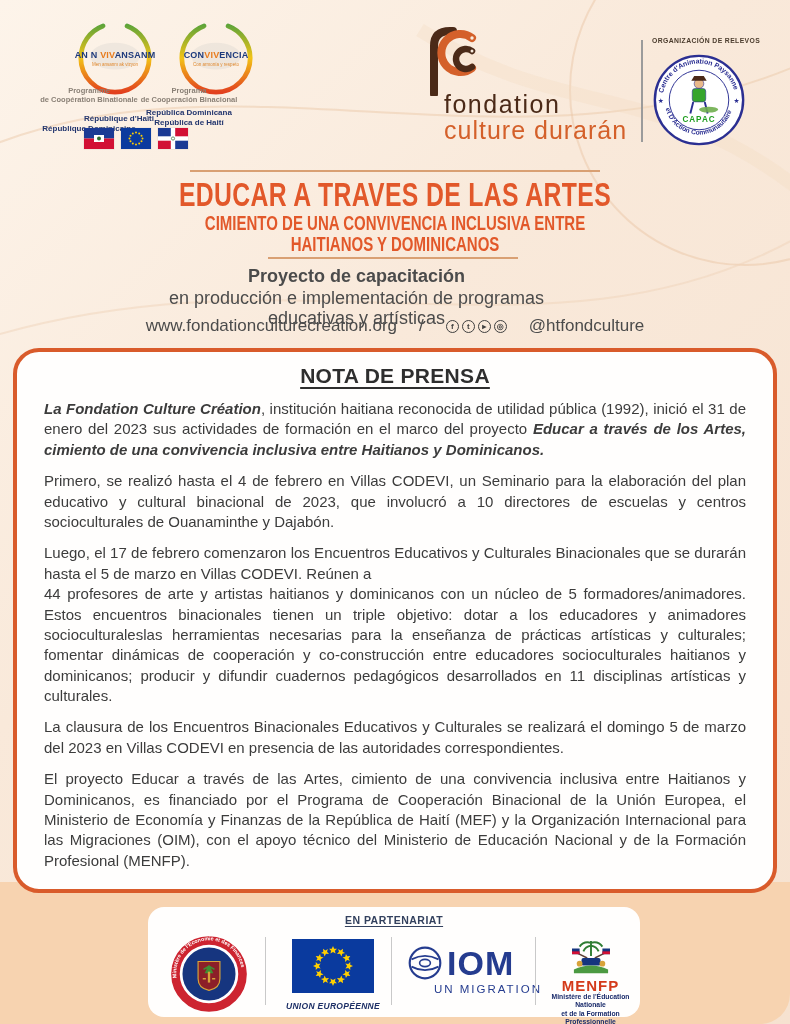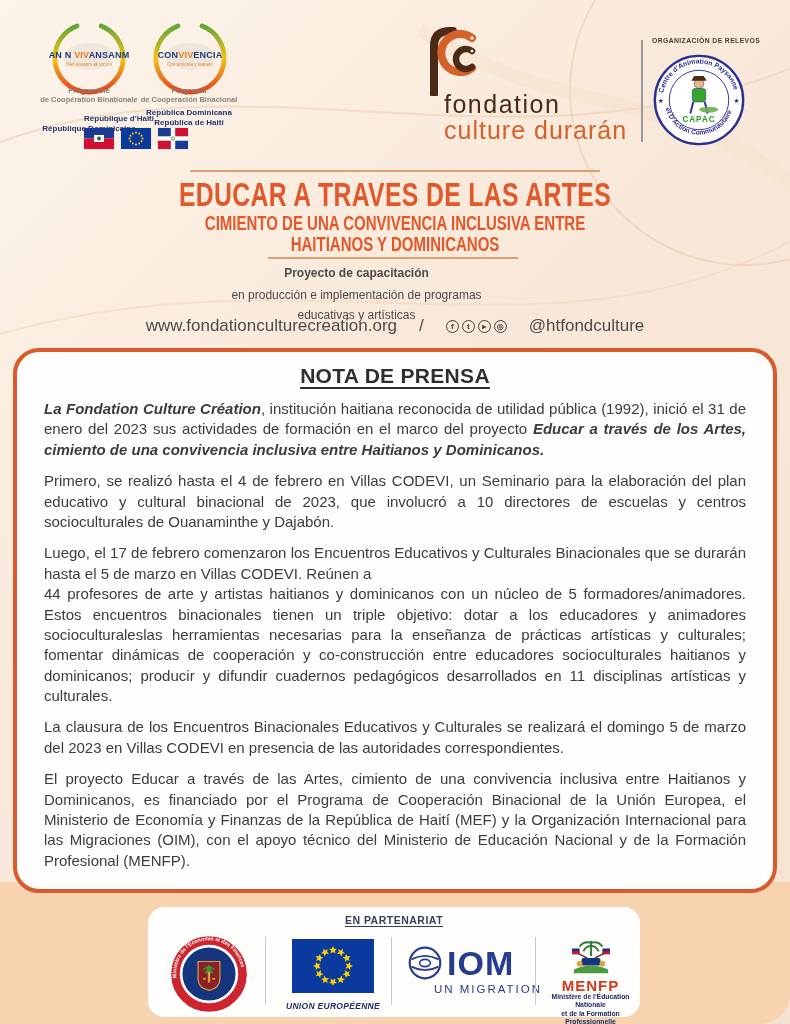--- a/index.html
+++ b/index.html
@@ -9,21 +9,21 @@
     position:relative; width:790px; height:1024px; overflow:hidden;
     background:linear-gradient(135deg,#fdf4ea 0%, #f9e9da 40%, #f6e2d0 100%);
   }
   
   .deco-svg{ position:absolute; inset:0; pointer-events:none; }
   .deep-band{
     position:absolute; left:0; top:882px; width:790px; height:142px;
     background:#f7d3b0; border-radius:0 0 30px 0;
   }
   
-  .org-logo{ position:absolute; width:96px; height:82px; text-align:center; }
+  .org-logo{ position:absolute; width:96px; height:82px; text-align:center;margin-left:26px; }
   .org-logo .ring{ position:absolute; left:10px; top:0; width:76px; height:76px; }
   .org-title{ position:absolute; left:0; right:0; top:30px; font-size:9px; font-weight:bold; color:#1e3a7c; letter-spacing:.2px; }
   .org-title .hl{ color:#e87c1e; }
   .org-tagline{ position:absolute; left:0; right:0; top:42px; font-size:4.5px; color:#e08a30; }
   .prog-text{ position:absolute; width:130px; text-align:center; line-height:1.25; }
   .prog-text .g{ font-size:7.5px; color:#8a8076; font-weight:bold;text-align:center; }
   .prog-text .n{ font-size:8px; color:#23366e; font-weight:bold; }
   .flags{ position:absolute; left:84px; top:128px; display:flex; gap:7px; }
   .flag{ width:30px; height:21px; box-shadow:0 0 0 .5px rgba(0,0,0,.08); }
   .fcc-text{ position:absolute; line-height:1.02; }
@@ -31,21 +31,21 @@
   .fcc-text .l2{ font-size:25px; color:#d4602a; letter-spacing:1px; }
   .vdiv{ position:absolute; left:641px; top:40px; width:1.5px; height:102px; background:#9b9b9b; }
   .capac-label{ position:absolute; left:652px; top:37px; width:110px; font-size:6.8px; font-weight:bold; color:#4a3b2c; letter-spacing:.4px; }
   
   .hline{ position:absolute; height:1.6px; background:#d9a073; }
   .t-line{ position:absolute; left:0; width:790px; text-align:center; font-weight:bold; color:#e2582a; transform:scaleX(.75); }
   .t1{ top:176px; font-size:33px; letter-spacing:.5px; }
   .t2{ top:212px; font-size:20px; }
   .t3{ top:233px; font-size:20px; }
   
-  .s-line{ position:absolute; left:0; width:713px; text-align:center; color:#4b4b4b; font-size:12px; }
+  .s-line{ position:absolute; left:0; width:713px; text-align:center; color:#4b4b4b; font-size:18px; }
   .s-bold{ font-weight:bold; }
   .web-row{ position:absolute; left:0; width:790px; top:316px; display:flex; justify-content:center; align-items:center; gap:22px; color:#4b4b4b; font-size:17px; }
   .soc{ display:flex; gap:3px; align-items:center; }
   .soc .ic{ width:13px; height:13px; border:1.2px solid #3f3f3f; border-radius:50%; font-size:8px; line-height:11px; text-align:center; color:#3f3f3f; font-weight:bold; }
   
   .press-box{
     position:absolute; left:13px; top:348px; width:764px; height:545px;
     background:#fffefd; border:4px solid #d95b2b; border-radius:26px;
     padding:12px 27px 10px 27px; overflow:hidden;
   }

